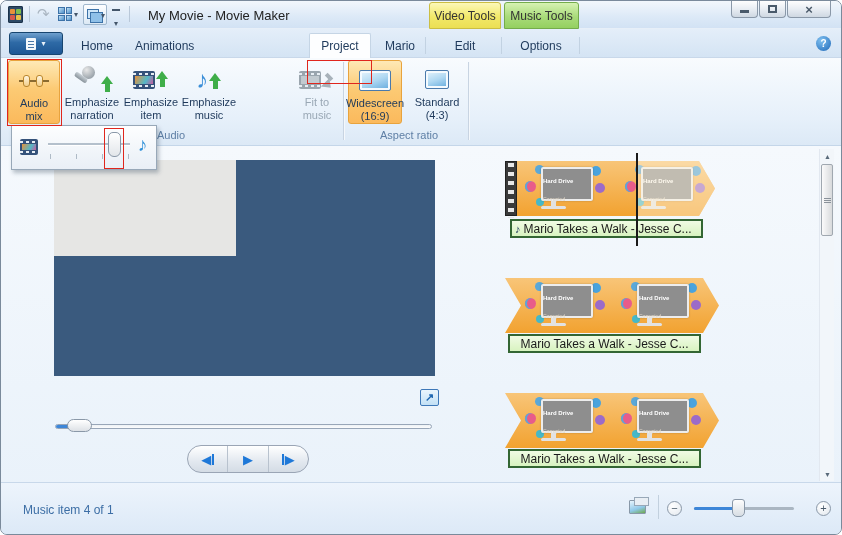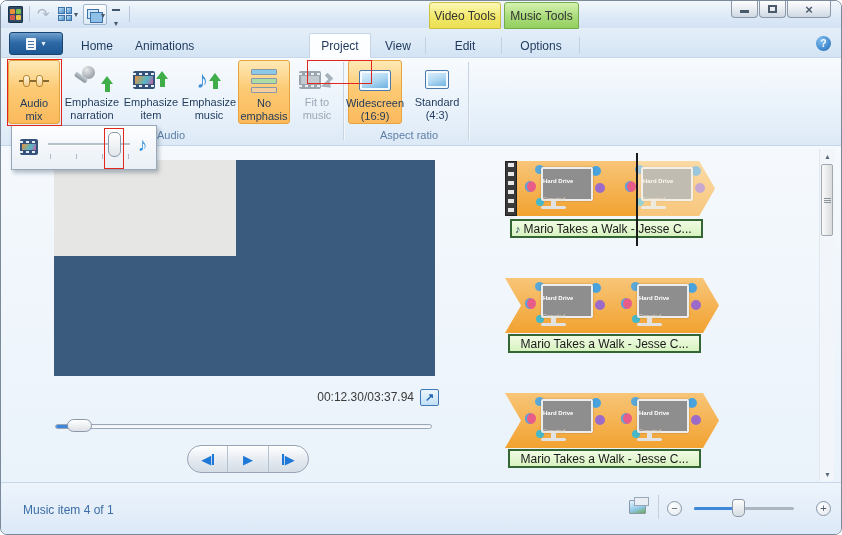--- a/index.html
+++ b/index.html
@@ -210,20 +210,21 @@
       </span>
     <span class="caret" id="grid-caret">▾</span>
     <span class="qat-icon" id="layers-wrap">
       <span id="layers-icon"></span>
       <span class="caret" id="layers-caret">▾</span>
     </span>
     <span class="qat-icon" id="qat-customize">
       <span class="bar"></span><span class="caret">▾</span>
     </span>
     <span class="qat-sep" style="left:128px"></span>
+    <span id="window-title">My Movie - Movie Maker</span>
 
     <div class="ctx-header" id="ctx-video">Video Tools</div>
     <div class="ctx-header" id="ctx-music">Music Tools</div>
 
     <div class="winbtn" id="btn-min">
         <i></i>
       </div>
     <div class="winbtn" id="btn-max">
         <i></i>
       </div>
@@ -233,21 +234,21 @@
   </div>
 
   <div id="tabrow">
     <div id="file-btn">
       <span id="file-doc"></span>
       <span class="caret">▾</span>
     </div>
     <div class="tab" style="left:68px">Home</div>
     <div class="tab" style="left:122px">Animations</div>
     <div class="tab selected" style="left:308px; width:62px">Project</div>
-    <div class="tab" style="left:372px">View</div>
+    <div class="tab" style="left:372px">Mario</div>
     <span class="tab-sep" style="left:424px"></span>
     <div class="tab" style="left:430px; width:68px; padding:0">Edit</div>
     <span class="tab-sep" style="left:500px"></span>
     <div class="tab" style="left:504px; width:72px; padding:0">Options</div>
     <span class="tab-sep" style="left:578px"></span>
   </div>
   <div id="help-btn">?</div>
 
   <div id="ribbon">
     <div class="rbtn sel" style="left:7px; width:52px">
@@ -289,31 +290,20 @@
     <div class="rbtn" style="left:181px; width:54px">
       <span class="icon-area">
         <span class="icon-pair">
             <span class="bignote">♪</span>
             <span class="garr"></span>
           </span>
       </span>
       <span class="lbl">Emphasize</span>
       <span class="lbl">music</span>
     </div>
-    <div class="rbtn sel" style="left:237px; width:52px">
-      <span class="icon-area">
-        <span class="bars">
-            <i></i>
-            <i></i>
-            <i></i>
-          </span>
-      </span>
-      <span class="lbl">No</span>
-      <span class="lbl">emphasis</span>
-    </div>
     <div class="rbtn disabled" style="left:293px; width:46px">
       <span class="icon-area">
         <span class="icon-pair">
             <span class="filmchip gray">
               <span class="mid"></span>
             </span>
             <span class="grayarr"></span>
           </span>
       </span>
       <span class="lbl">Fit to</span>
@@ -352,21 +342,20 @@
     <span id="popup-note">♪</span>
   </div>
 
   <div class="annot" style="left:306px; top:59px; width:65px; height:24px"></div>
   <div class="annot" style="left:6px; top:58px; width:55px; height:67px"></div>
   <div class="annot" style="left:103px; top:127px; width:20px; height:41px; z-index:60"></div>
 
   <div id="preview">
     <div id="preview-gray"></div>
   </div>
-  <div id="timestamp">00:12.30/03:37.94</div>
   <div id="fullscreen-btn">
       <span>↗</span>
     </div>
   <div id="seek-track">
       <span id="seek-fill"></span>
     </div>
   <div id="seek-thumb"></div>
   <div id="transport">
     <div class="tbtn">
         <span>◀</span>

